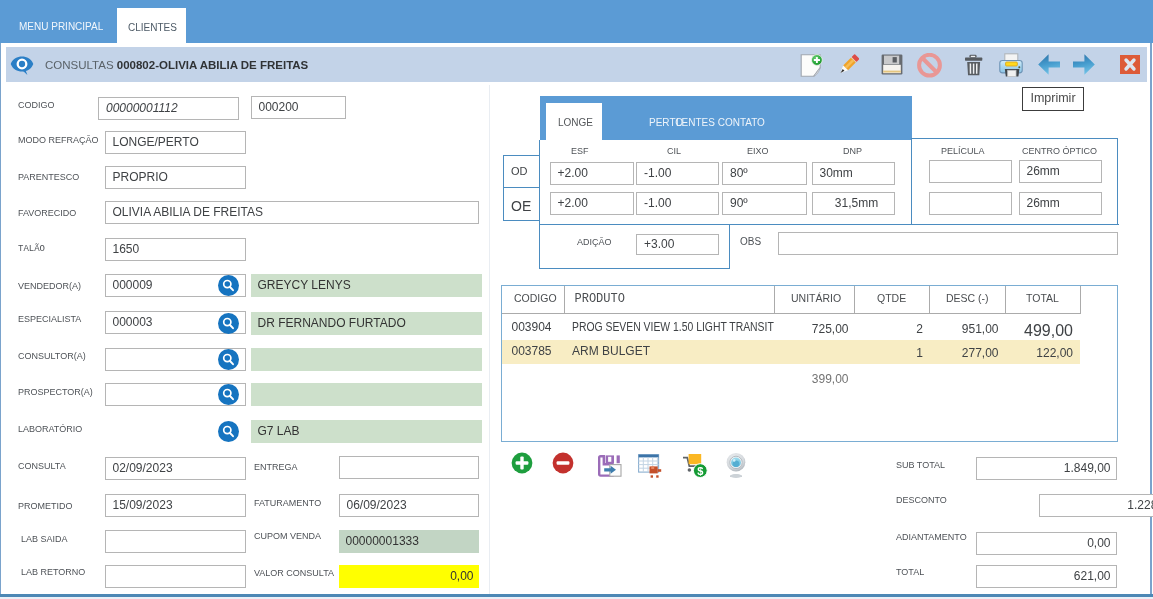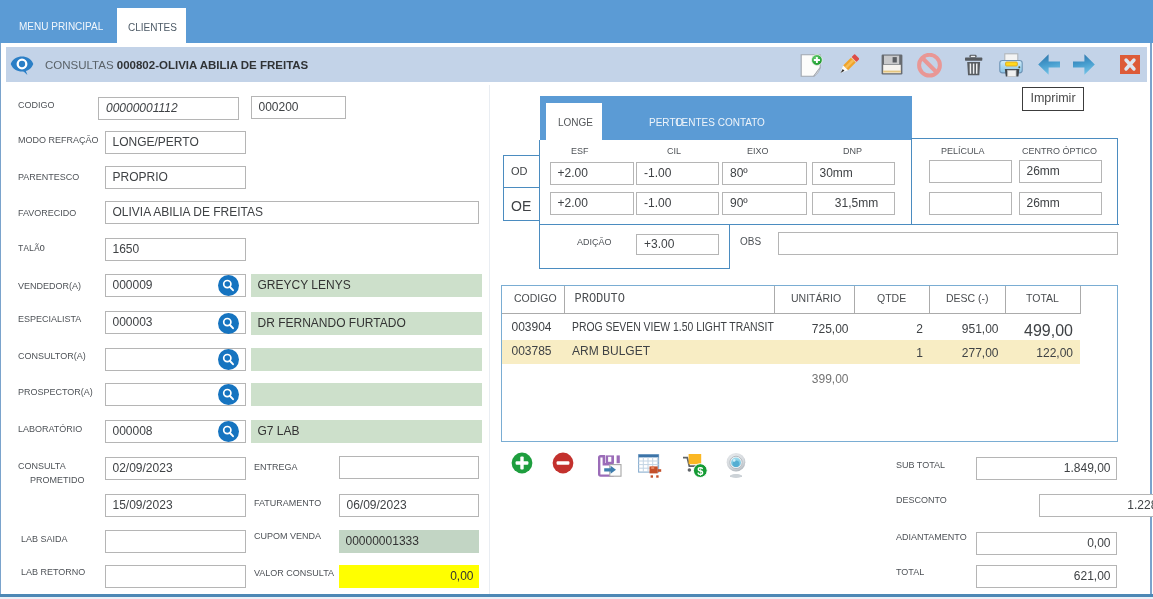--- a/index.html
+++ b/index.html
@@ -152,21 +152,20 @@
 
   <div class="lbl" style="left:18px;top:351px;text-align:center;">CONSULTOR(A)</div>
   <div class="inp" style="left:104.5px;top:347.5px;width:141px;"></div>
   <div class="green" style="left:250.5px;top:348px;width:231px;"></div>
 
   <div class="lbl" style="left:18px;top:387px;">PROSPECTOR(A)</div>
   <div class="inp" style="left:104.5px;top:382.5px;width:141px;"></div>
   <div class="green" style="left:250.5px;top:383px;width:231px;"></div>
 
   <div class="lbl" style="left:18px;top:424px;">LABORATÓRIO</div>
-  <div class="inp" style="left:104.5px;top:419.5px;width:141px;">000008</div>
   <div class="green" style="left:250.5px;top:420px;width:231px;">G7 LAB</div>
 
   <svg class="abs" style="left:218px;top:275px;" width="21" height="21" viewBox="0 0 21 21">
       <circle cx="10.5" cy="10.5" r="10.5" fill="#1674c0"></circle>
       <circle cx="9.3" cy="9.1" r="3.6" fill="none" stroke="#fff" stroke-width="1.7"></circle>
       <line x1="12" y1="12" x2="15" y2="15.2" stroke="#fff" stroke-width="1.9" stroke-linecap="round"></line>
     </svg>
   <svg class="abs" style="left:218px;top:312.5px;" width="21" height="21" viewBox="0 0 21 21">
       <circle cx="10.5" cy="10.5" r="10.5" fill="#1674c0"></circle>
       <circle cx="9.3" cy="9.1" r="3.6" fill="none" stroke="#fff" stroke-width="1.7"></circle>
@@ -186,21 +185,21 @@
       <circle cx="10.5" cy="10.5" r="10.5" fill="#1674c0"></circle>
       <circle cx="9.3" cy="9.1" r="3.6" fill="none" stroke="#fff" stroke-width="1.7"></circle>
       <line x1="12" y1="12" x2="15" y2="15.2" stroke="#fff" stroke-width="1.9" stroke-linecap="round"></line>
     </svg>
 
   <div class="lbl" style="left:18px;top:461px;">CONSULTA</div>
   <div class="inp" style="left:104.5px;top:457px;width:141px;">02/09/2023</div>
   <div class="lbl" style="left:254px;top:462px;">ENTREGA</div>
   <div class="inp" style="left:338.5px;top:456px;width:140px;"></div>
 
-  <div class="lbl" style="left:18px;top:475px;margin-left:12px;">PROMETIDO</div>
+  <div class="lbl" style="left:18px;top:501px;">PROMETIDO</div>
   <div class="inp" style="left:104.5px;top:494px;width:141px;">15/09/2023</div>
   <div class="lbl" style="left:254px;top:498px;">FATURAMENTO</div>
   <div class="inp" style="left:338.5px;top:494px;width:140px;">06/09/2023</div>
 
   <div class="lbl" style="left:21px;top:534px;">LAB SAIDA</div>
   <div class="inp" style="left:104.5px;top:530px;width:141px;"></div>
   <div class="lbl" style="left:254px;top:531px;">CUPOM VENDA</div>
   <div class="green" style="left:338.5px;top:530px;width:140px;background:#c2d5c4;">00000001333</div>
 
   <div class="lbl" style="left:21px;top:567px;">LAB RETORNO</div>

